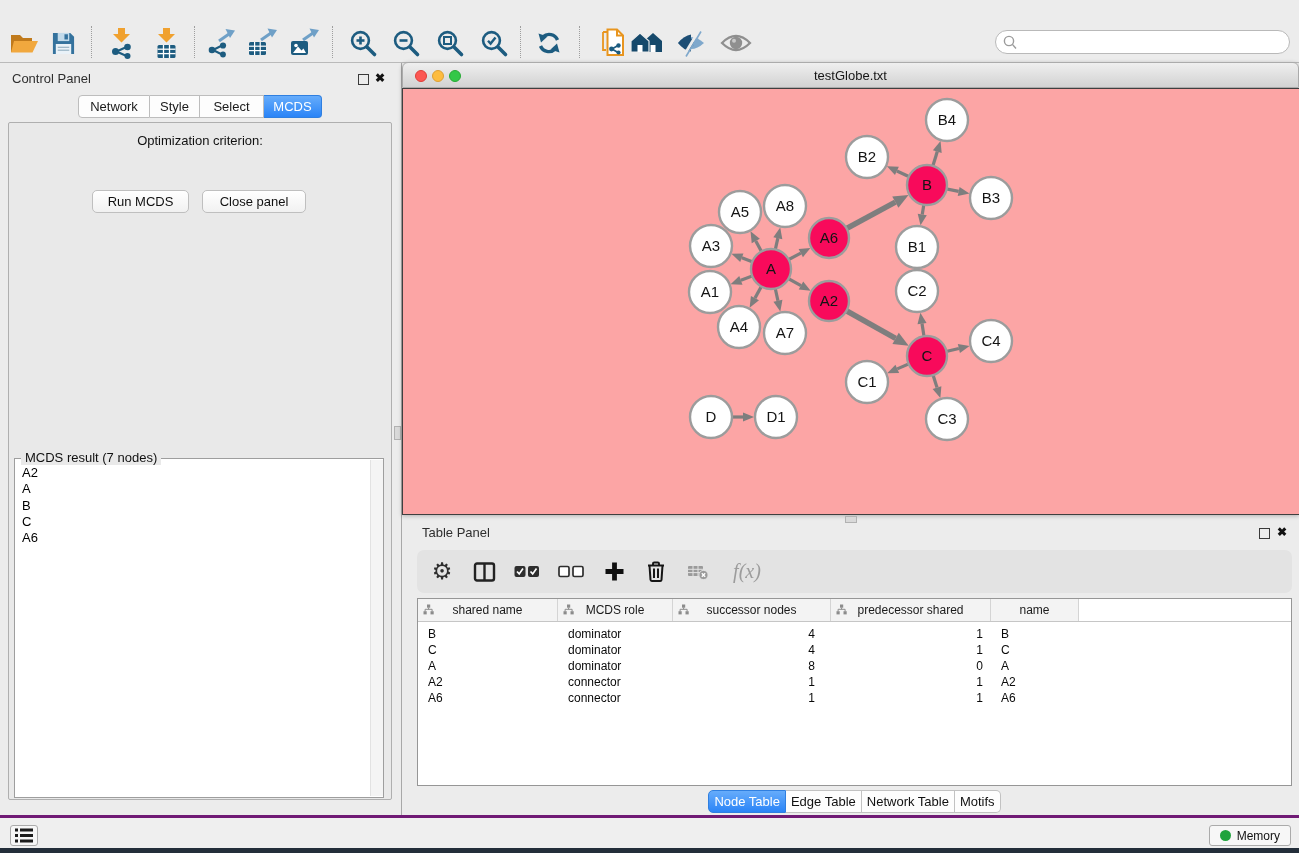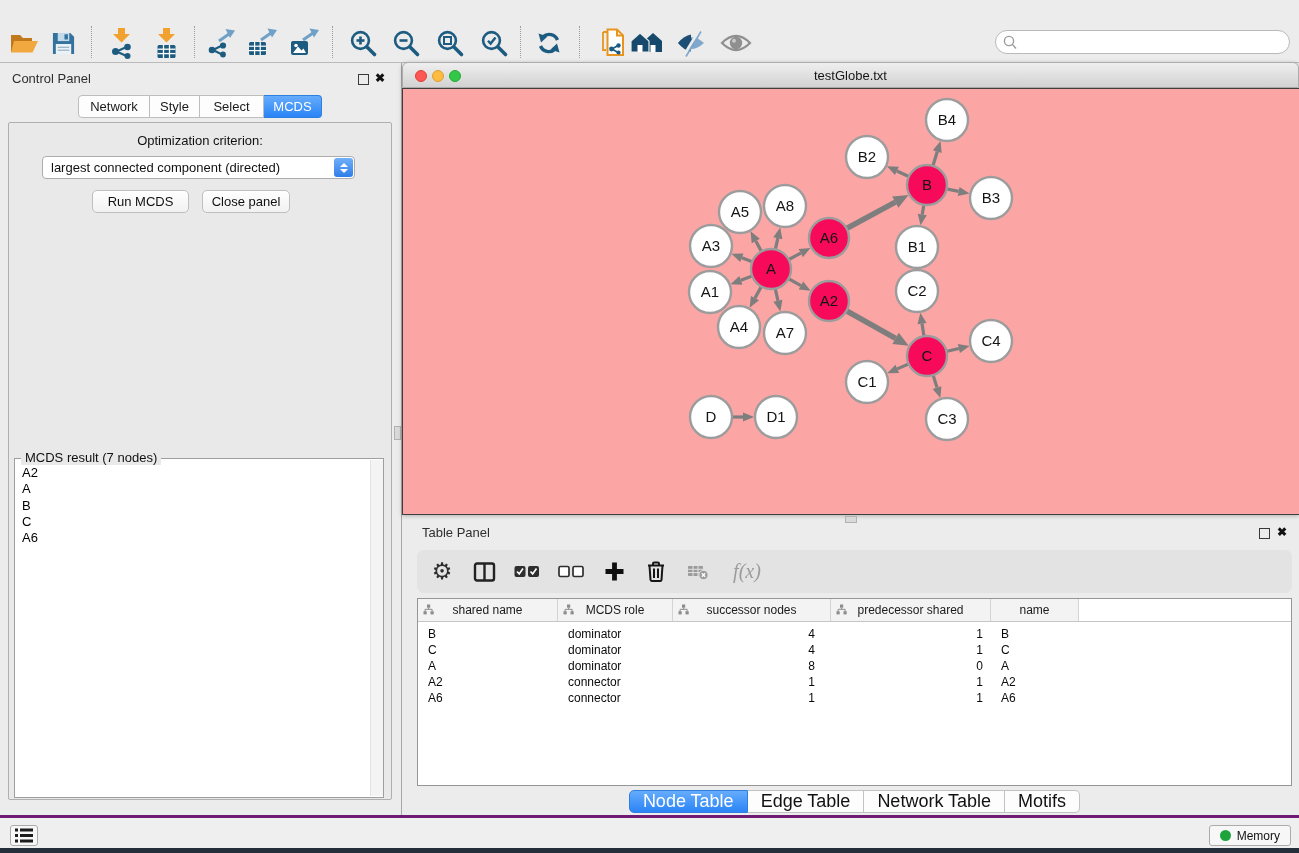--- a/index.html
+++ b/index.html
@@ -63,21 +63,21 @@
   .hcell{position:relative;box-sizing:border-box;background:#F3F3F3;border-right:1px solid #D4D4D4;font-size:12px;color:#1A1A1A;text-align:center;line-height:22px;}
   .hcell .hicon{position:absolute;left:5px;top:5px;}
   .c0{width:140px}.c1{width:115px}.c2{width:158px}.c3{width:160px}.c4{width:88px}
   .trow{display:flex;height:16px;font-size:12px;color:#0A0A0A;}
   .tcell{box-sizing:border-box;line-height:16px;white-space:nowrap;overflow:hidden;}
   .tcell.al{padding-left:10px;text-align:left;}
   .tcell.ar2{padding-right:16px;text-align:right;}
   .tcell.ar3{padding-right:8px;text-align:right;}
   .trows{padding-top:4px;}
   .tp-tabs{position:absolute;left:417px;top:790px;width:875px;display:flex;justify-content:center;height:23px;}
-  .tp-tab{box-sizing:border-box;border:1px solid #C2C2C2;border-left:none;background:#FDFDFD;font-size:18px;color:#111;text-align:center;line-height:21px;padding:0 13px;}
+  .tp-tab{box-sizing:border-box;border:1px solid #C2C2C2;border-left:none;background:#FDFDFD;font-size:13px;color:#111;text-align:center;line-height:21px;padding:0 5px;}
   .tp-tab:first-child{border-left:1px solid #C2C2C2;border-radius:5px 0 0 5px;}
   .tp-tab:last-child{border-radius:0 5px 5px 0;}
   .tp-tab.active{background:linear-gradient(#66ACFB,#2A84F7);border-color:#2F7FE0;color:#FFF;}
   .hdiv-handle{position:absolute;left:845px;top:516px;width:12px;height:7px;background:#D9D9D9;border:1px solid #B2B2B2;box-sizing:border-box;}
   
   .statusbar{position:absolute;left:0;top:815px;width:1299px;height:33px;background:#EFEFEF;border-top:3px solid #701a75;box-sizing:border-box;}
   .sb-left-btn{position:absolute;left:10px;top:7px;width:28px;height:21px;background:#F7F7F7;border:1px solid #ABABAB;border-radius:3px;display:flex;align-items:center;justify-content:center;box-sizing:border-box;}
   .sb-mem-btn{position:absolute;right:8px;top:7px;height:21px;background:#F7F7F7;border:1px solid #ABABAB;border-radius:3px;display:flex;align-items:center;gap:6px;padding:0 10px;box-sizing:border-box;}
   .mem-dot{width:11px;height:11px;border-radius:50%;background:#1FA33C;}
   .sb-mem-btn span.lbl{font-size:12px;color:#111;}
@@ -261,29 +261,22 @@
 
   <div class="cp-tabs">
     <div class="cp-tab" style="width:72px">Network</div>
     <div class="cp-tab" style="width:50px">Style</div>
     <div class="cp-tab" style="width:64px">Select</div>
     <div class="cp-tab active" style="width:58px">MCDS</div>
   </div>
 
   <div class="cp-body"></div>
   <div class="opt-label">Optimization criterion:</div>
-  <div class="combo">
-    <span>largest connected component (directed)</span>
-    <span class="stepper">
-        <span class="tri-up"></span>
-        <span class="tri-down"></span>
-      </span>
-  </div>
   <div class="mac-btn" style="left:92px;top:190px;width:97px">Run MCDS</div>
-  <div class="mac-btn" style="left:202px;top:190px;width:88px">Close panel</div>
+  <div class="mac-btn" style="left:202px;top:190px;width:104px">Close panel</div>
 
   <div class="result-box">
     <div class="result-legend">MCDS result (7 nodes)</div>
     <div class="result-list" id="mcds-list">
         <div class="result-item">A2</div>
         <div class="result-item">A</div>
         <div class="result-item">B</div>
         <div class="result-item">C</div>
         <div class="result-item">A6</div>
       </div>

